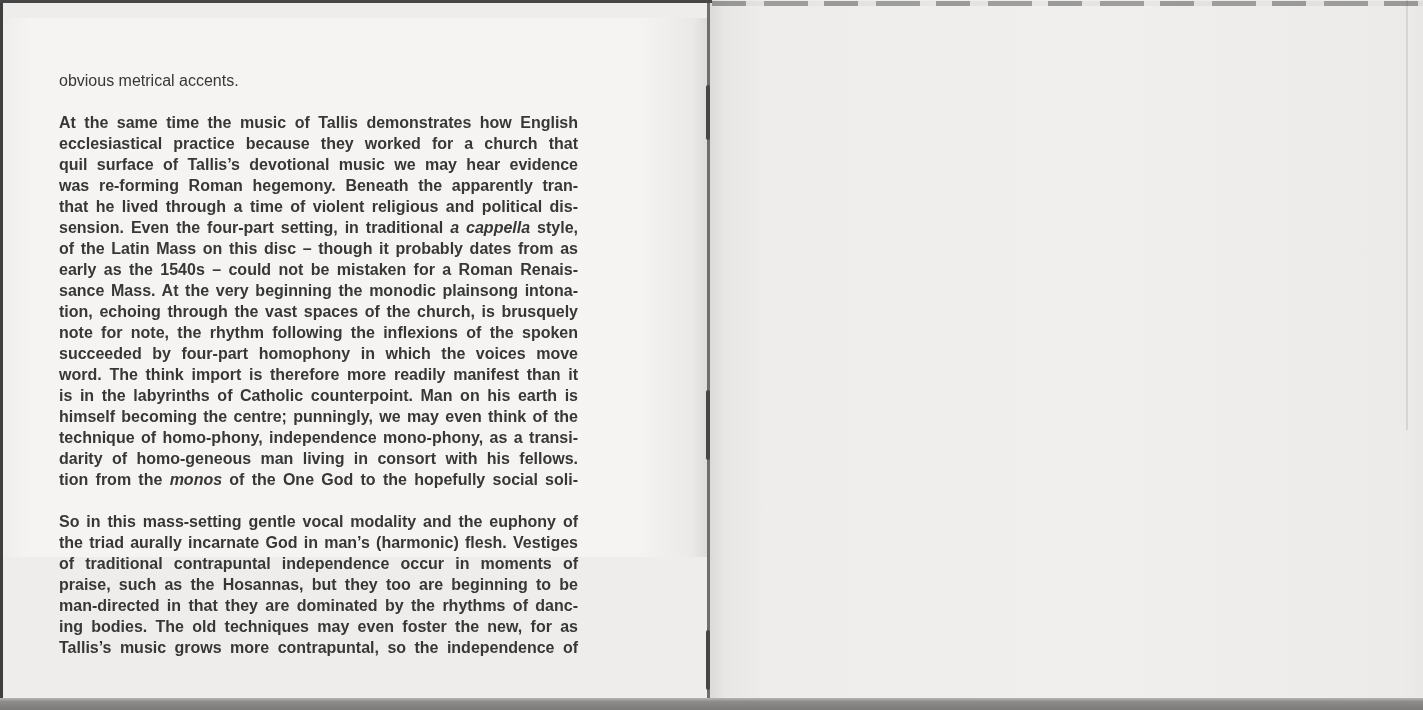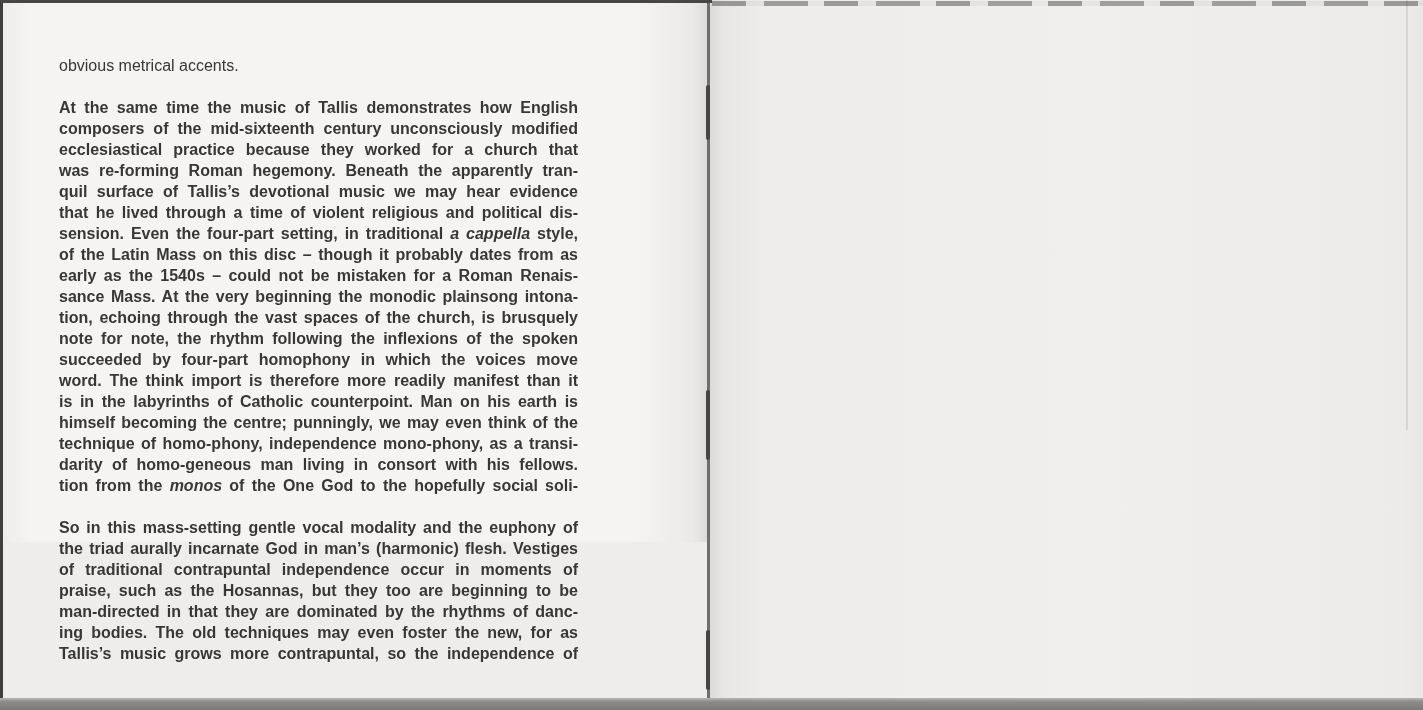--- a/index.html
+++ b/index.html
@@ -4,21 +4,21 @@
 <style>
   html,body{margin:0;padding:0;}
   body{
     width:1423px;height:710px;position:relative;overflow:hidden;
     background:#eeedeb;
     font-family:"Liberation Sans","DejaVu Sans",sans-serif;
   }
   .spread{position:absolute;inset:0;}
   .page{position:absolute;}
   .page-left{
-    left:3px;top:3px;width:704px;height:539px;
+    left:3px;top:18px;width:704px;height:539px;
     background:linear-gradient(90deg,#efeeec 0%,#f5f4f2 4%,#f5f4f2 90%,#ebe9e7 98%,#dedcda 100%);
   }
   .page-right{
     left:710px;top:0;width:713px;height:699px;
     background:linear-gradient(90deg,#dcdad7 0%,#e8e7e5 2%,#eeedeb 8%,#f0efed 55%,#ecebe9 97%,#e9e8e6 100%);
   }
   .edge-left{position:absolute;left:0;top:0;width:3px;height:710px;background:#3f3f3f;}
   .edge-top-left{position:absolute;left:0;top:0;width:712px;height:3px;background:#464646;}
   .edge-top-right{
     position:absolute;left:712px;top:1px;width:711px;height:5px;
@@ -51,24 +51,23 @@
 
 <div class="spread">
 
   <div class="page page-left">
     <div class="text-col text-left">
         <div class="para">
           <div class="line no-stretch"><span>obvious metrical accents.</span></div>
         </div>
         <div class="para">
           <div class="line"><span>At the same time the music of Tallis demonstrates how English</span></div>
-          <div class="line"><span>composers of the mid-sixteenth century unconsciously modified</span></div>
           <div class="line"><span>ecclesiastical practice because they worked for a church that</span></div>
+          <div class="line"><span>quil surface of Tallis’s devotional music we may hear evidence</span></div>
           <div class="line"><span>was re-forming Roman hegemony. Beneath the apparently tran-</span></div>
-          <div class="line"><span>quil surface of Tallis’s devotional music we may hear evidence</span></div>
           <div class="line"><span>that he lived through a time of violent religious and political dis-</span></div>
           <div class="line"><span>sension. Even the four-part setting, in traditional </span><span class="it">a cappella</span><span> style,</span></div>
           <div class="line"><span>of the Latin Mass on this disc – though it probably dates from as</span></div>
           <div class="line"><span>early as the 1540s – could not be mistaken for a Roman Renais-</span></div>
           <div class="line"><span>sance Mass. At the very beginning the monodic plainsong intona-</span></div>
           <div class="line"><span>tion, echoing through the vast spaces of the church, is brusquely</span></div>
           <div class="line"><span>note for note, the rhythm following the inflexions of the spoken</span></div>
           <div class="line"><span>succeeded by four-part homophony in which the voices move</span></div>
           <div class="line"><span>word. The think import is therefore more readily manifest than it</span></div>
           <div class="line"><span>is in the labyrinths of Catholic counterpoint. Man on his earth is</span></div>

